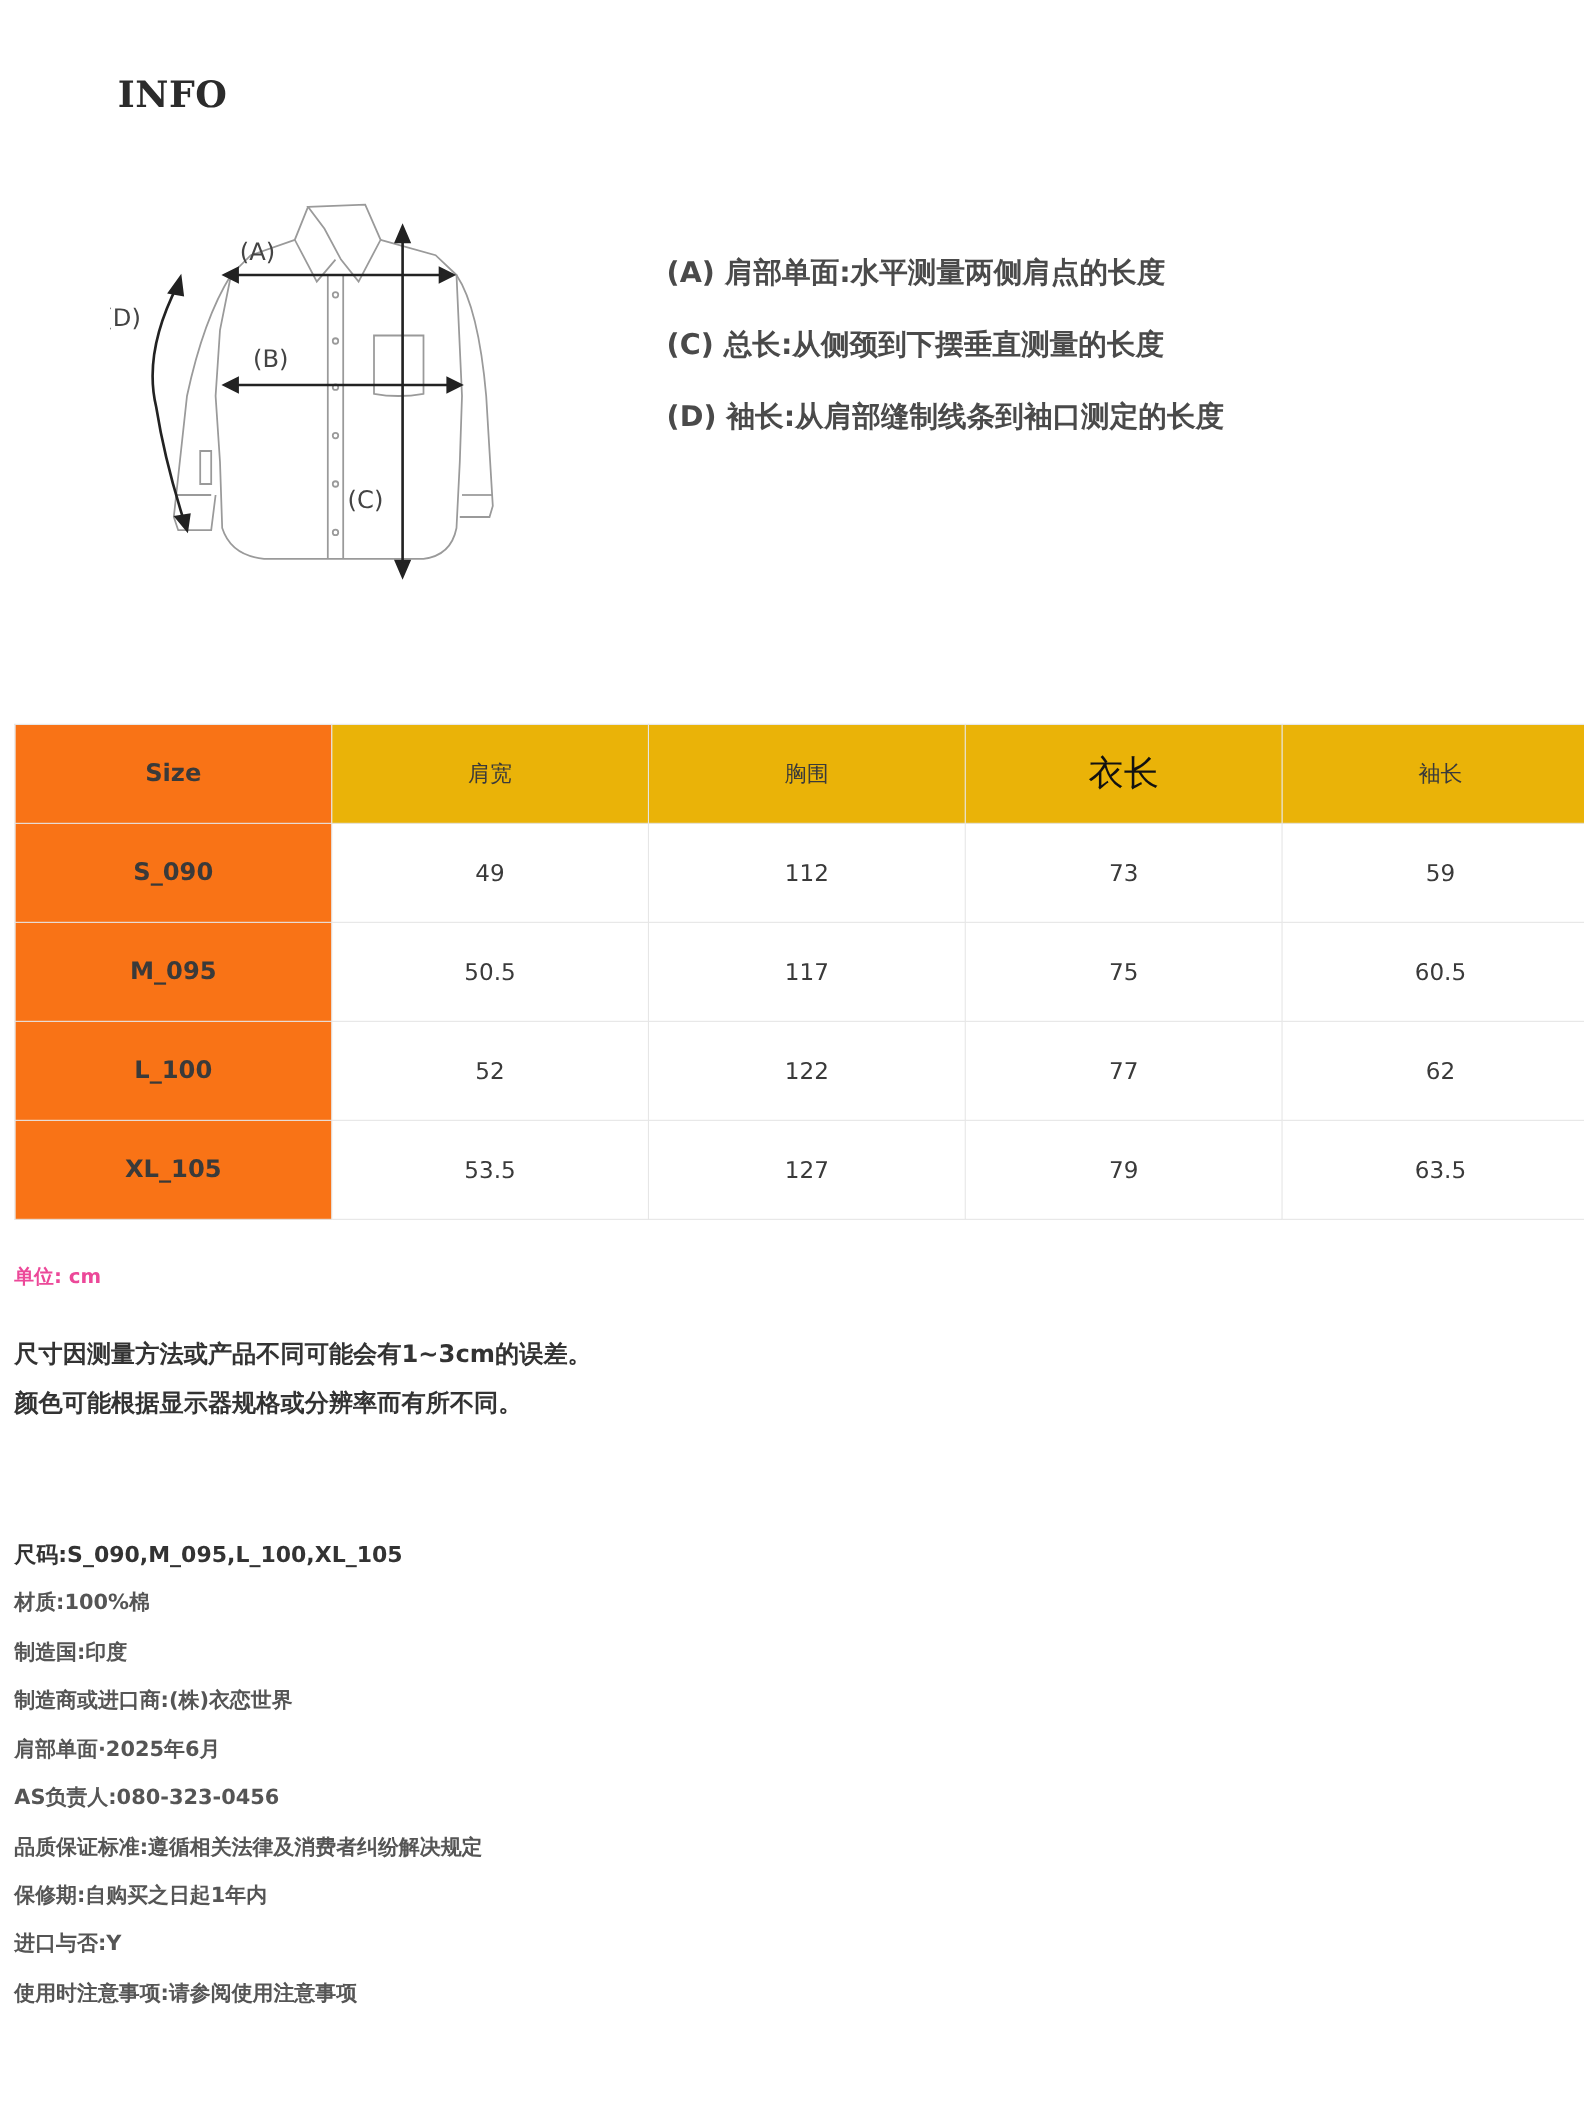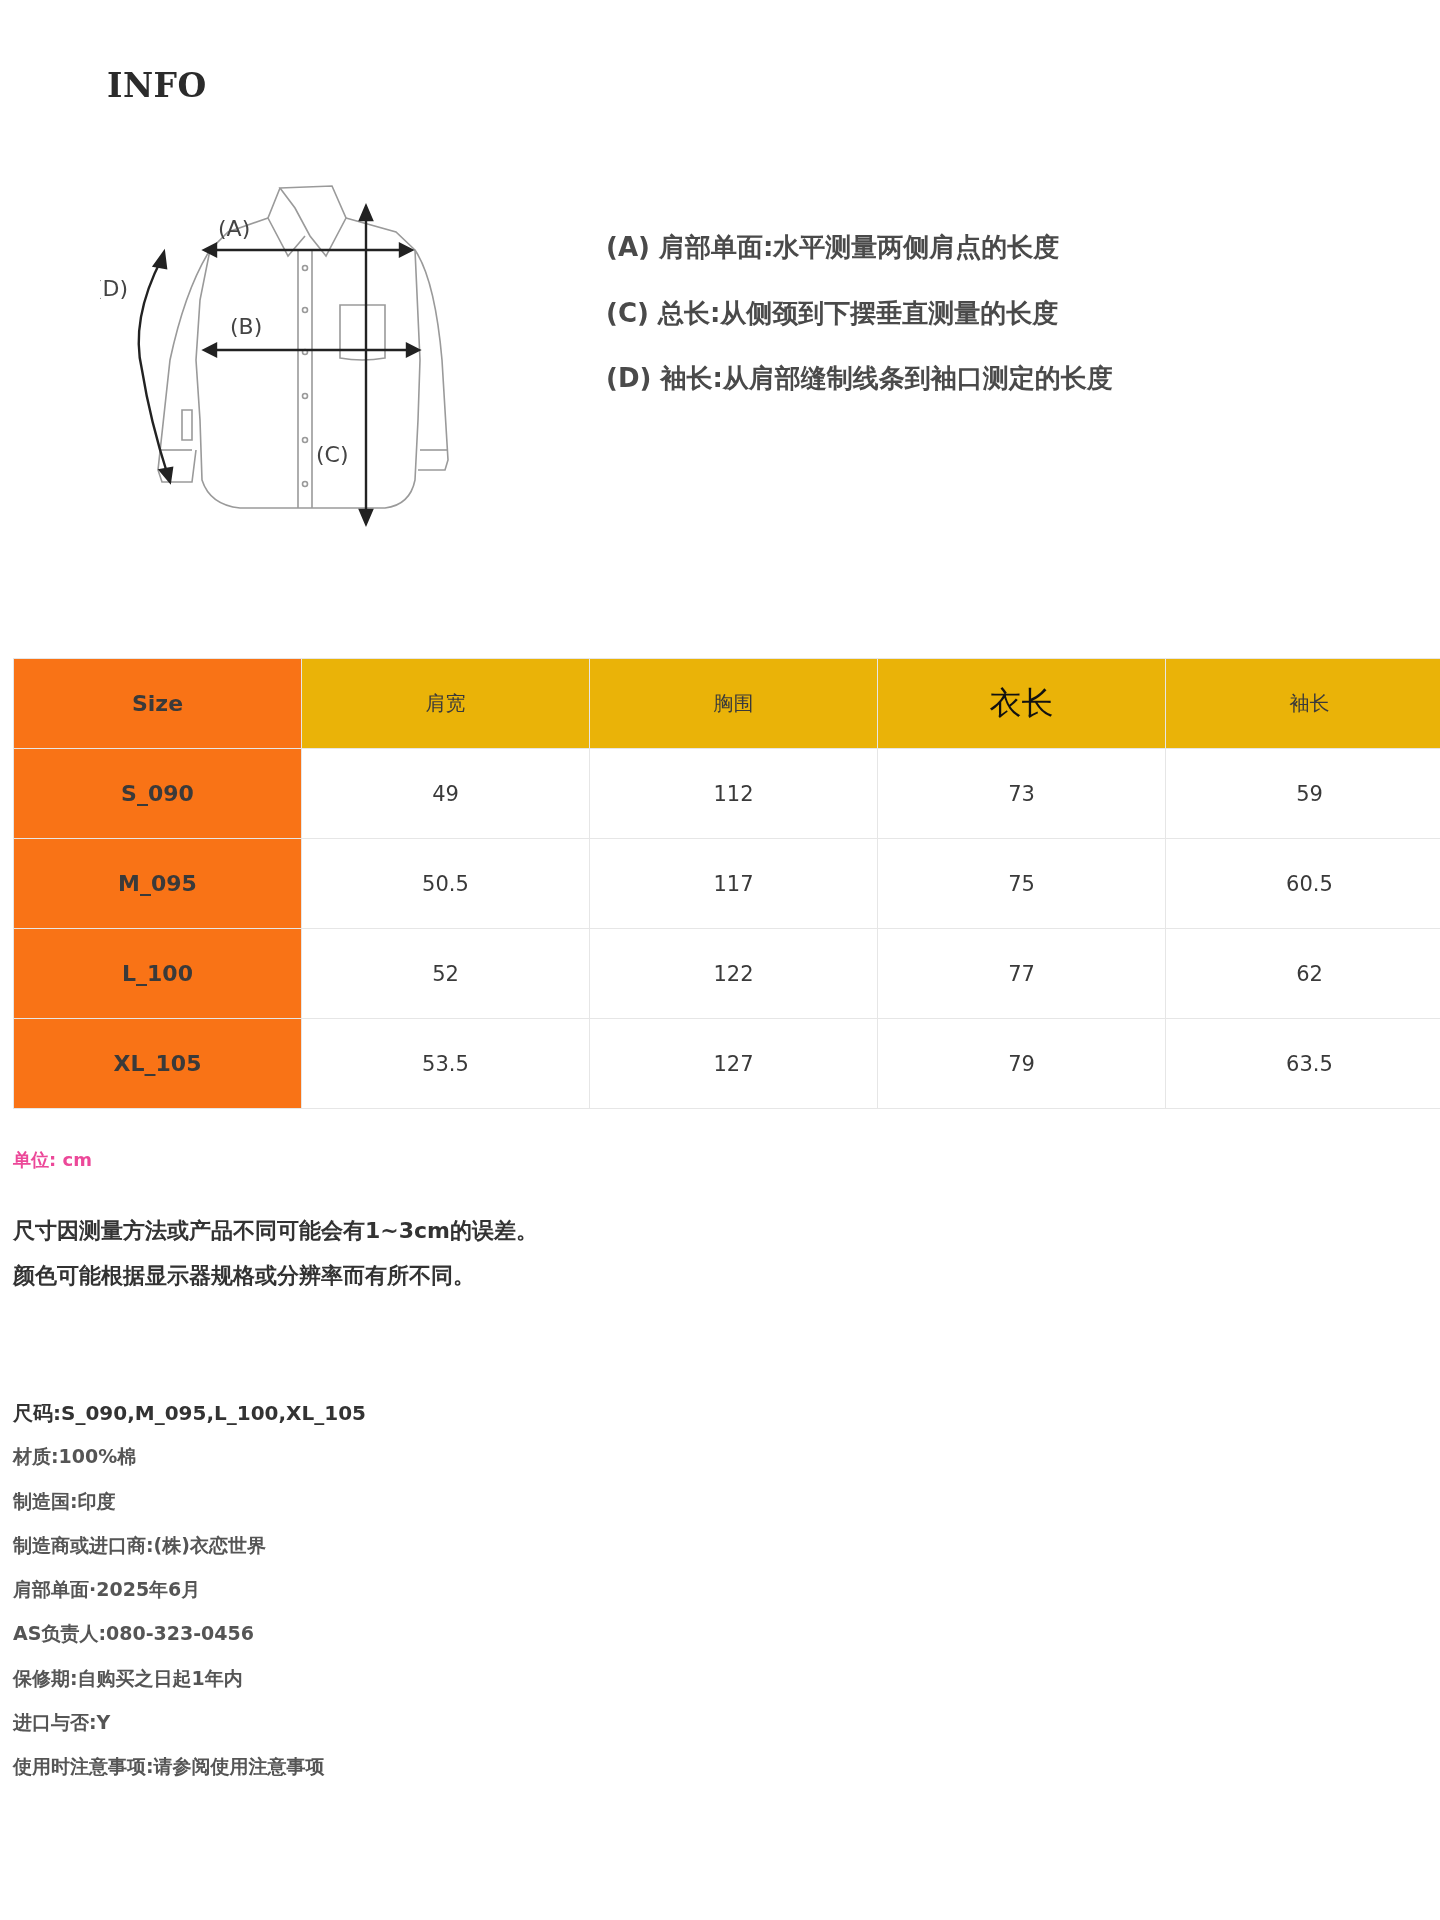--- a/index.html
+++ b/index.html
@@ -143,16 +143,17 @@
   <div class="note">颜色可能根据显示器规格或分辨率而有所不同。</div>
 </div>
 
 <div class="specs">
   <div class="spec sizes">尺码:S_090,M_095,L_100,XL_105</div>
   <div class="spec">材质:100%棉</div>
   <div class="spec">制造国:印度</div>
   <div class="spec">制造商或进口商:(株)衣恋世界</div>
   <div class="spec">肩部单面·2025年6月</div>
   <div class="spec">AS负责人:080-323-0456</div>
+  <div class="spec">品质保证标准:遵循相关法律及消费者纠纷解决规定</div>
   <div class="spec">保修期:自购买之日起1年内</div>
   <div class="spec">进口与否:Y</div>
   <div class="spec">使用时注意事项:请参阅使用注意事项</div>
 </div>
 
 </body></html>

